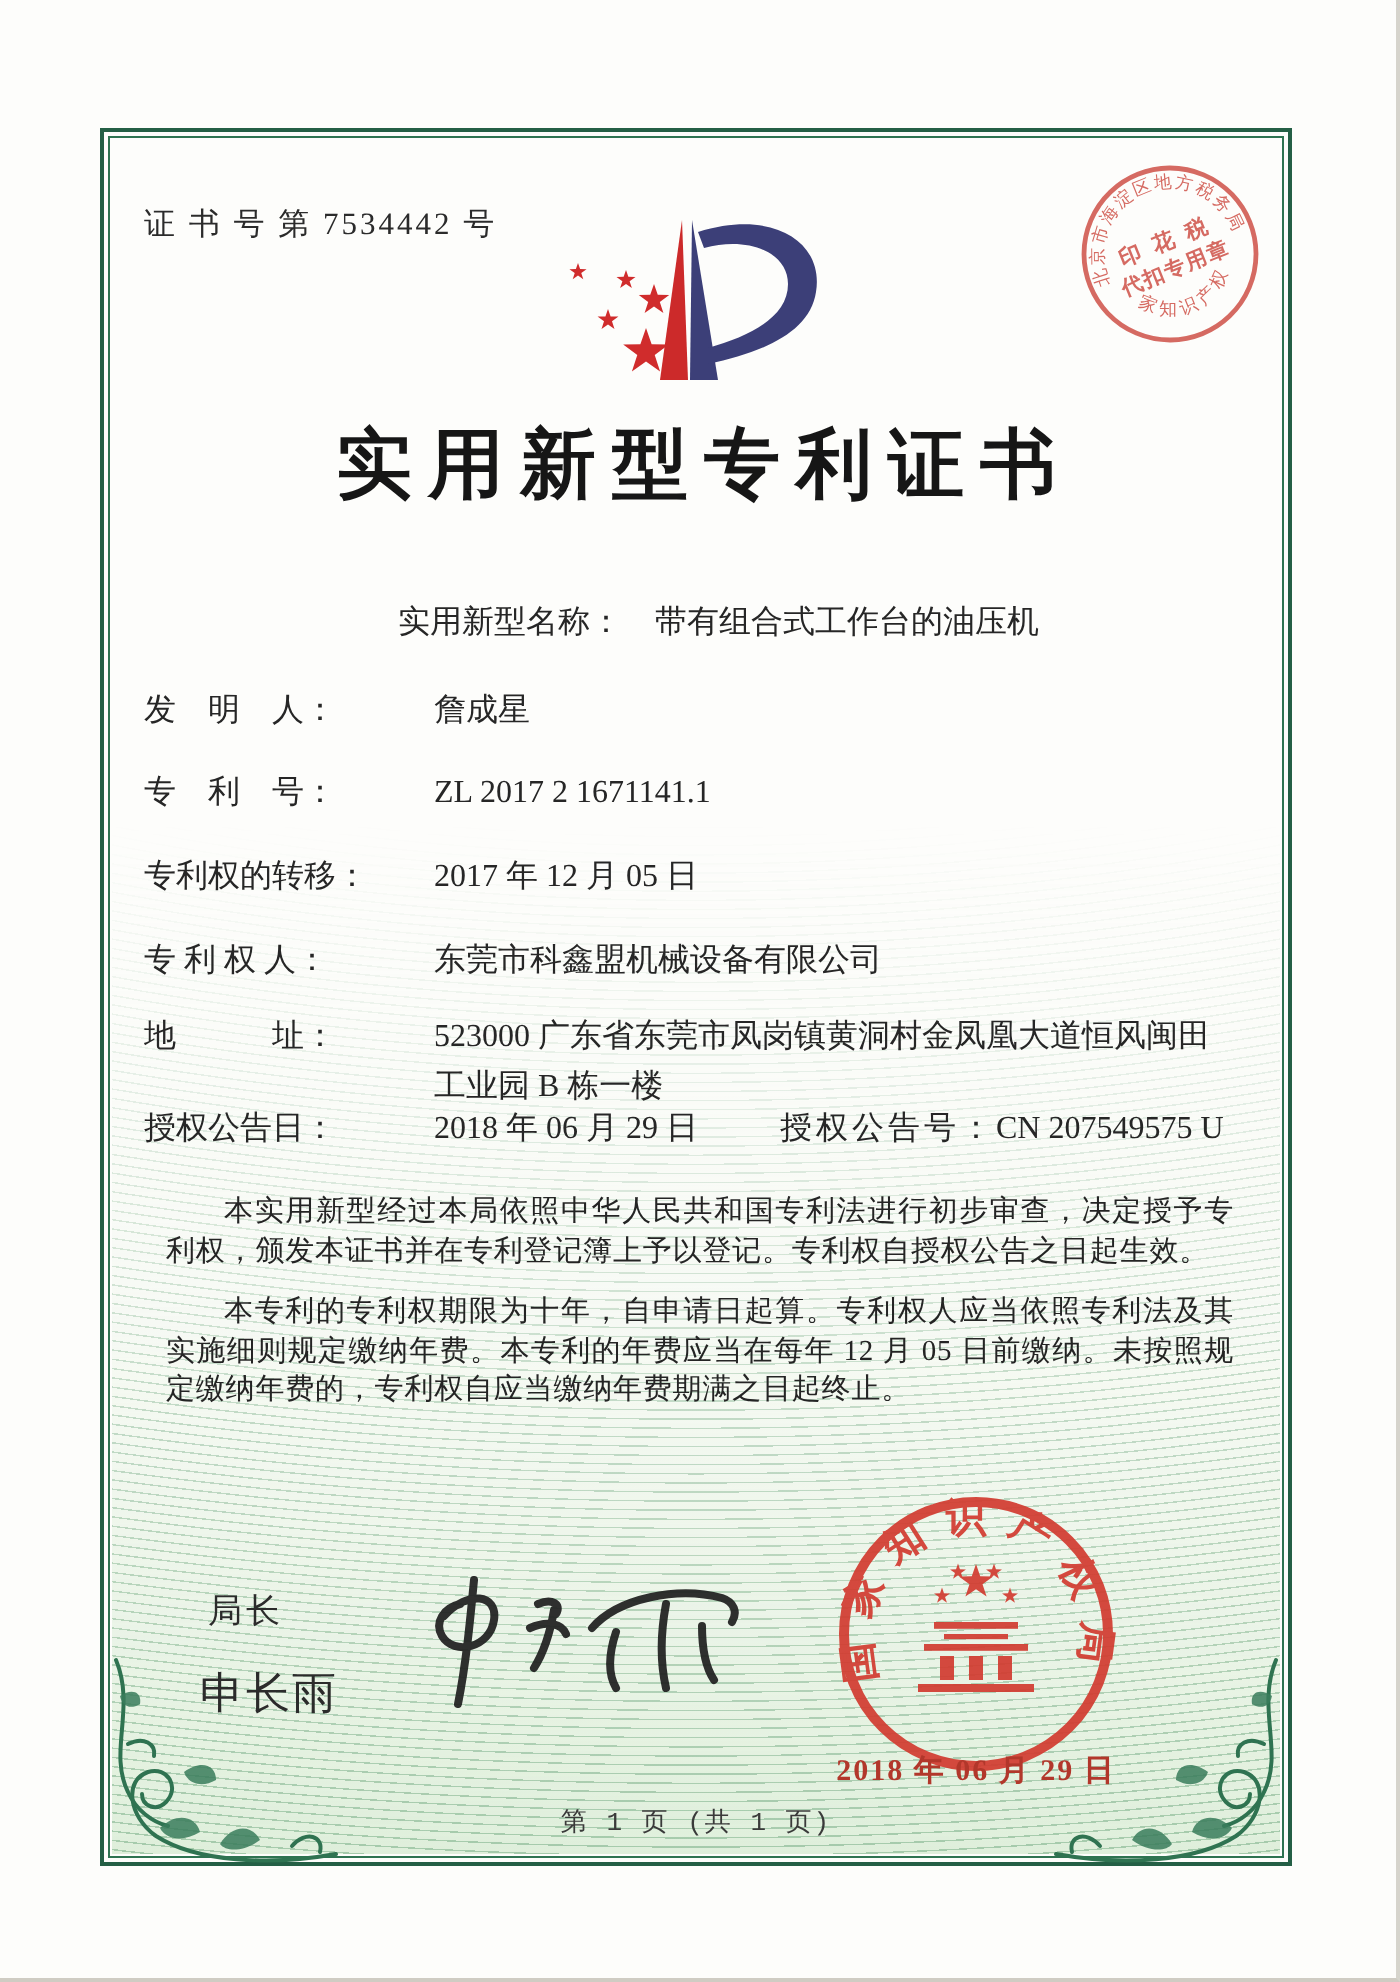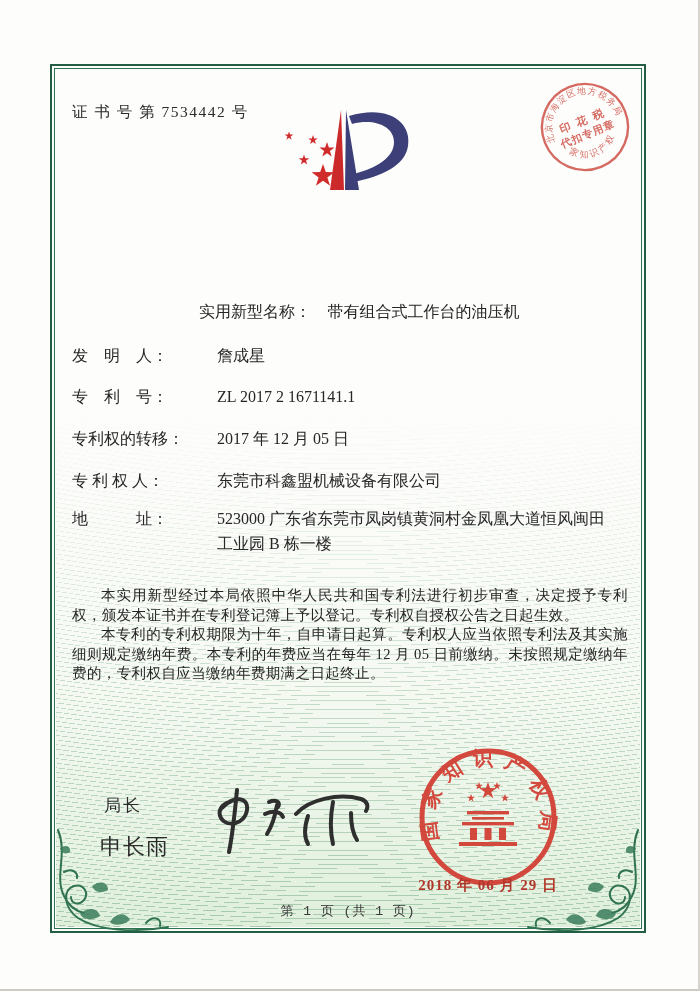--- a/index.html
+++ b/index.html
@@ -57,21 +57,21 @@
   .r1{top:235px;text-align:center;} .r2{top:279px;} .r3{top:320px;text-decoration:underline;} .r4{top:362px;}
   .r5{top:404px;} .r6{top:440px;line-height:25px;} .r7{top:488px;}
   .grant-no{position:absolute;left:318px;top:0;white-space:nowrap;}
   .grant-no .lbl2{letter-spacing:2px;}
   
   .paras{
     position:absolute;left:20px;right:16px;top:520px;z-index:2;
     font-size:14.5px;line-height:19.5px;color:#242424;letter-spacing:.4px;
     text-align:justify;
   }
-  .paras p{margin:0;text-indent:2em;}
+  .paras p{margin:11px;text-indent:2em;}
   
   .signer-title{position:absolute;left:52px;top:728px;z-index:2;font-size:17px;color:#2b2b2b;letter-spacing:2px;}
   .signer-name{position:absolute;left:48px;top:766px;z-index:2;font-size:22px;color:#2b2b2b;letter-spacing:1px;}
   .signature{position:absolute;left:140px;top:700px;z-index:2;}
   .seal{position:absolute;left:361px;top:676px;z-index:1;opacity:.92;}
   .seal-date{
     position:absolute;left:330px;top:810px;width:212px;z-index:3;
     text-align:center;font-size:15px;font-weight:bold;color:#b2372b;letter-spacing:1px;
   }
   .footer{
@@ -144,38 +144,43 @@
           <textPath href="#taxTop" startOffset="50%" text-anchor="middle">北京市海淀区地方税务局</textPath>
         </text>
         <text font-size="9" letter-spacing="2.4" font-family="'Liberation Serif','DejaVu Serif',serif">
           <textPath href="#taxBot" startOffset="50%" text-anchor="middle">国家知识产权局</textPath>
         </text>
         <text x="0" y="-3" text-anchor="middle" font-size="11" font-weight="bold" letter-spacing="2">印 花 税</text>
         <text x="0" y="11" text-anchor="middle" font-size="10.5" font-weight="bold" letter-spacing="1">代扣专用章</text>
       </g>
     </svg>
 
+    <div class="title">实用新型专利证书</div>
 
     <div class="row r1">
       <span class="lbl">实用新型名称：</span><span class="val">带有组合式工作台的油压机</span>
     </div>
     <div class="row r2">
       <span class="lbl">发　明　人：</span><span class="val">詹成星</span>
     </div>
     <div class="row r3">
       <span class="lbl">专　利　号：</span><span class="val">ZL 2017 2 1671141.1</span>
     </div>
     <div class="row r4">
       <span class="lbl">专利权的转移：</span><span class="val">2017 年 12 月 05 日</span>
     </div>
     <div class="row r5">
       <span class="lbl">专 利 权 人：</span><span class="val">东莞市科鑫盟机械设备有限公司</span>
     </div>
     <div class="row r6">
       <span class="lbl">地　　　址：</span><span class="val"><span>523000 广东省东莞市凤岗镇黄洞村金凤凰大道恒风闽田</span><span class="l2">工业园 B 栋一楼</span></span>
+    </div>
+    <div class="row r7">
+      <span class="lbl">授权公告日：</span><span class="val">2018 年 06 月 29 日</span>
+      <span class="grant-no"><span class="lbl2">授权公告号：</span><span>CN 207549575 U</span></span>
     </div>
 
     <div class="paras">
       <p>本实用新型经过本局依照中华人民共和国专利法进行初步审查，决定授予专利权，颁发本证书并在专利登记簿上予以登记。专利权自授权公告之日起生效。</p>
       <p>本专利的专利权期限为十年，自申请日起算。专利权人应当依照专利法及其实施细则规定缴纳年费。本专利的年费应当在每年 12 月 05 日前缴纳。未按照规定缴纳年费的，专利权自应当缴纳年费期满之日起终止。</p>
     </div>
 
     <div class="signer-title">局长</div>
     <div class="signer-name">申长雨</div>
 

